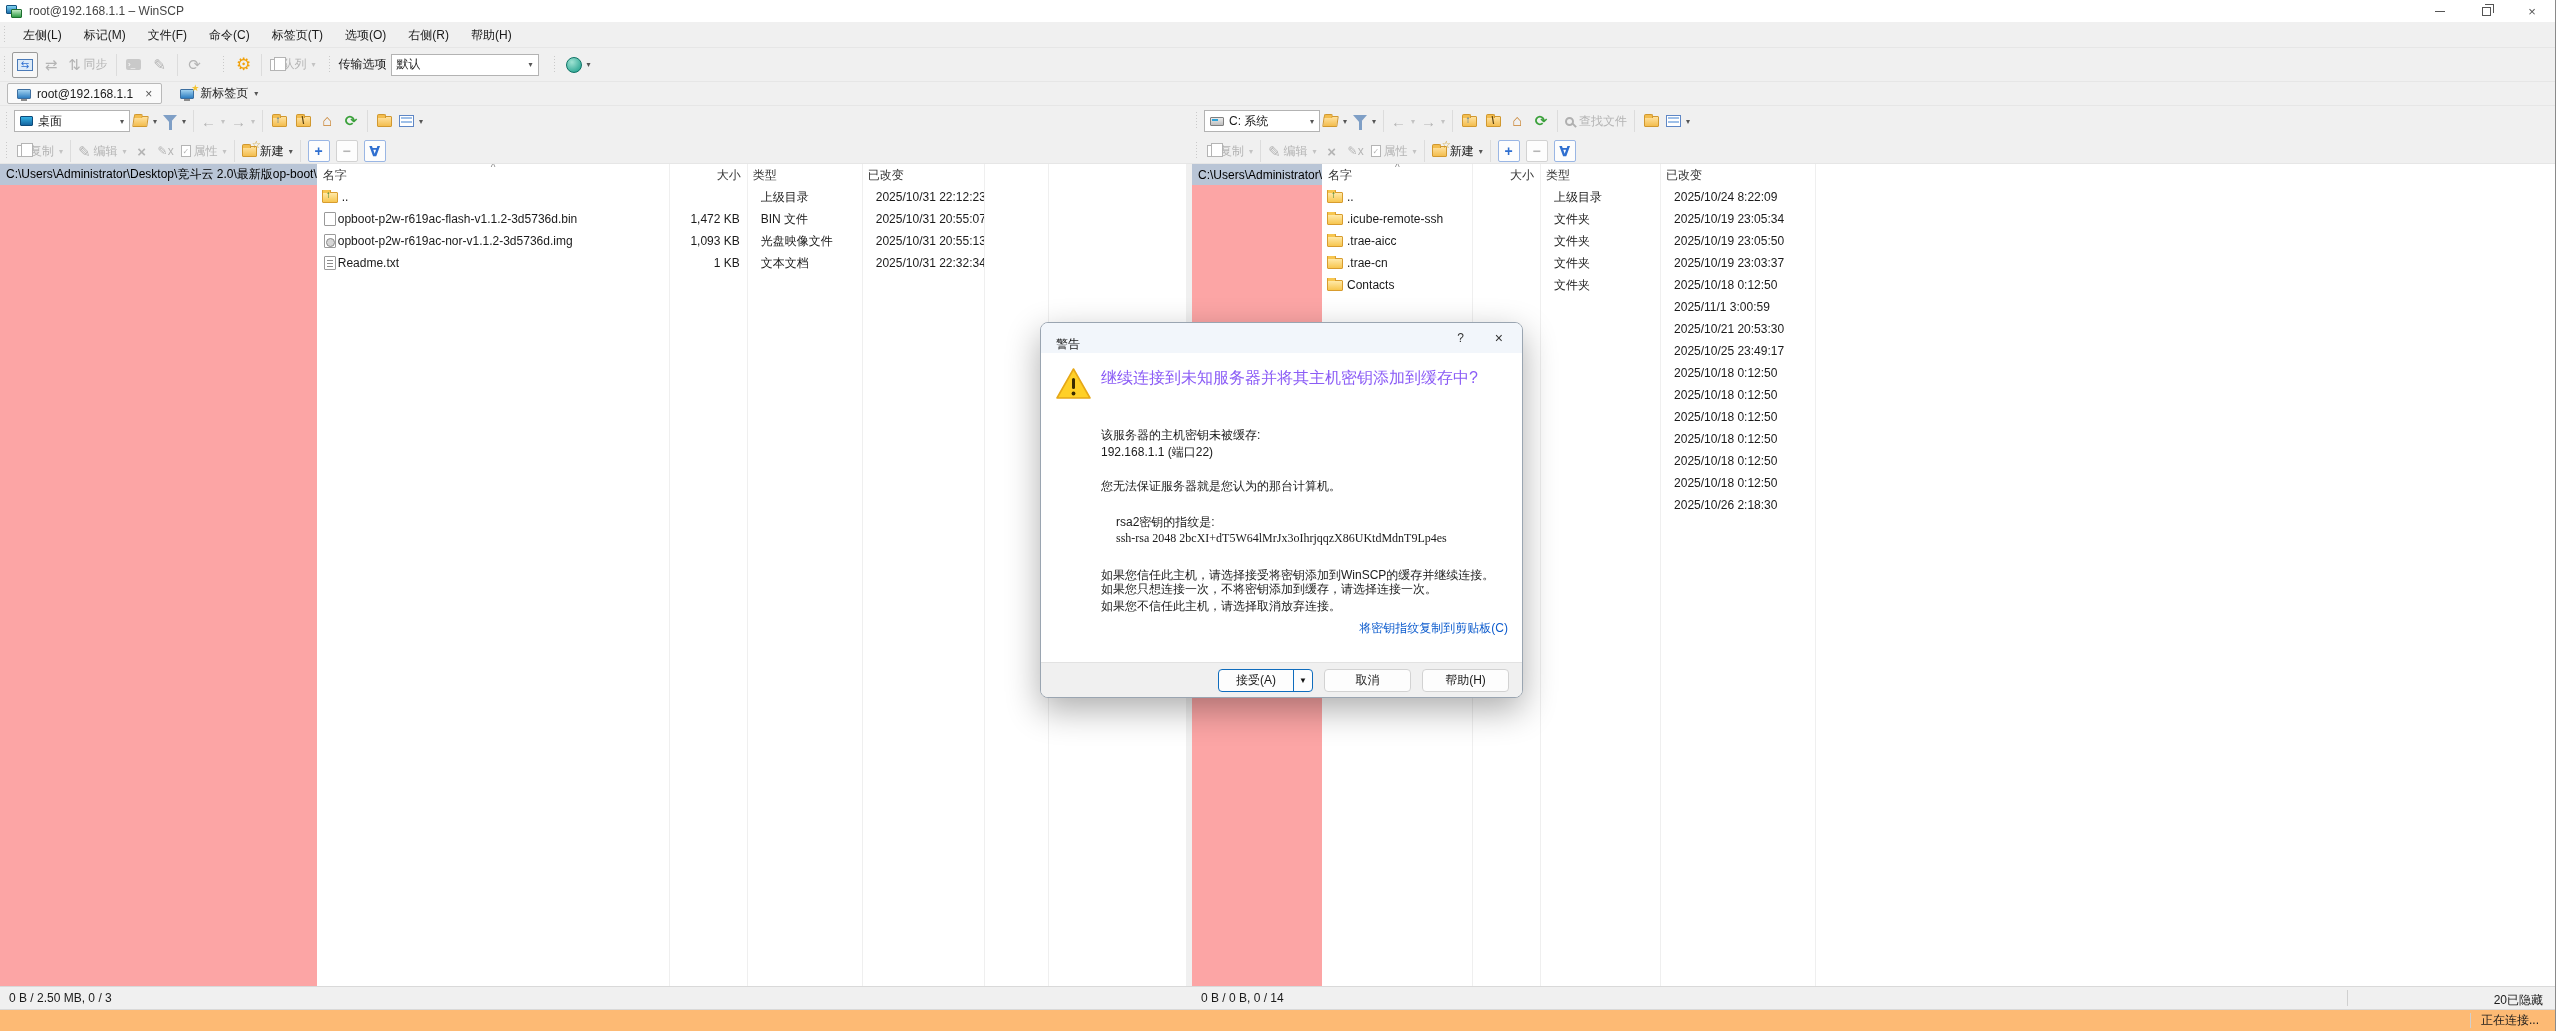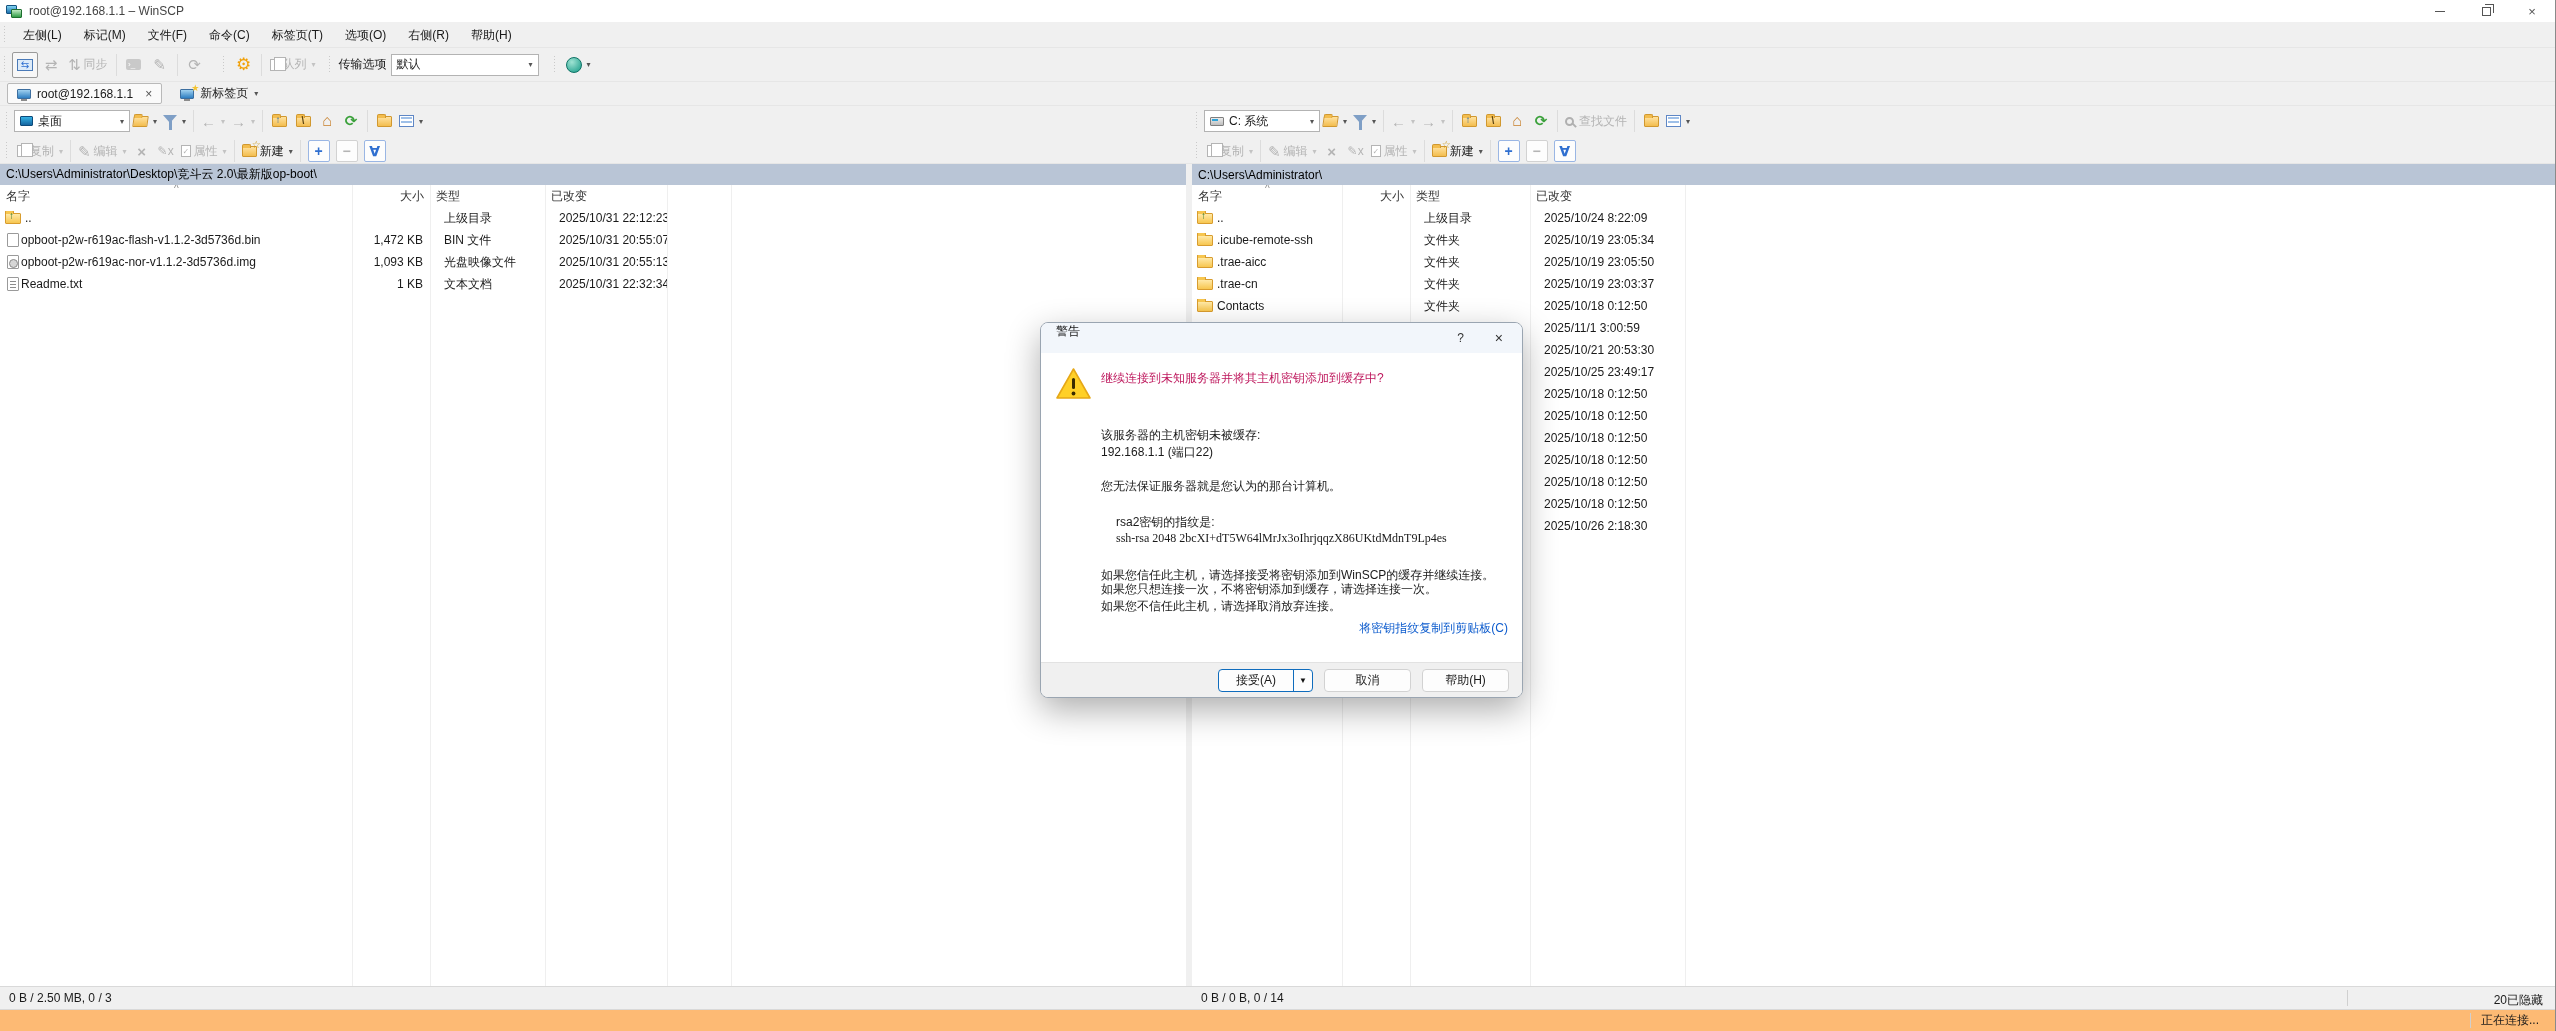--- a/index.html
+++ b/index.html
@@ -82,21 +82,21 @@
   .ic-details::before { content:""; position:absolute; left:1px; right:1px; top:1px; bottom:1px; background:repeating-linear-gradient(180deg,#9fc0e8 0 2px,#fff 2px 4px); }
   .ic-find { width:9px; height:9px; border:2px solid #b0b0b0; border-radius:50%; position:relative; margin-right:2px; }
   .ic-find::after { content:""; position:absolute; width:6px; height:2px; background:#b0b0b0; transform:rotate(45deg); right:-5px; bottom:-2px; }
   .ic-props { width:10px; height:12px; border:1px solid #b4b4b4; background:#fff; position:relative; }
   .ic-props::after { content:"✓"; position:absolute; left:1px; top:1px; font-size:8px; color:#b4b4b4; }
   .boxbtn { width:22px; height:22px; border:1px solid #9ab6e4; display:flex; align-items:center; justify-content:center; color:#2f6fd0; font-weight:bold; font-size:14px; background:#fdfdfd; border-radius:2px; margin:0 3px; }
   .boxbtn.disabled { border-color:#d2d2d2; color:#c0c0c0; }
 
   
   .panes { position:absolute; top:164px; left:0; right:0; bottom:45px; display:flex; background:#fff; }
-  .panel { display:flex; flex-direction:column; background:#fca5a5; }
+  .panel { display:flex; flex-direction:row; background:#fca5a5; }
   .panel-left { width:1186px; }
   .split { width:6px; background:#f0f0f0; flex:none; }
   .panel-right { flex:1; }
   .pathbar { height:21px; background:#b9c5d6; display:flex; align-items:center; padding-left:6px; color:#000; flex:none; }
   .listwrap { position:relative; flex:1; background:#fff; overflow:hidden; }
   .vl { position:absolute; top:0; bottom:0; width:1px; background:#efefef; }
   .lhdr { position:relative; height:22px; color:#333; }
   .hcell { position:absolute; top:0; height:22px; line-height:22px; }
   .sortmark { position:absolute; top:-2px; color:#888; font-size:10px; }
   .frow { display:flex; height:22px; align-items:center; }
@@ -121,25 +121,25 @@
   .pstatus.left { width:1192px; }
   .pstatus.right { flex:1; }
   .hiddenseg { position:absolute; right:12px; top:0; height:100%; display:flex; align-items:flex-end; }
   .segdiv { position:absolute; left:-147px; top:3px; bottom:3px; width:1px; background:#d0d0d0; }
   .gstatus { position:absolute; left:0; right:0; bottom:0; height:22px; background:#fdba74; border-top:1px solid #d9d9d9; }
   .gdiv { position:absolute; left:2470px; top:3px; bottom:3px; width:1px; background:#cfcfcf; }
   .connecting { position:absolute; left:2481px; top:0; height:100%; display:flex; align-items:center; }
 
   
   .dialog { position:absolute; left:1040px; top:322px; width:483px; height:376px; background:#fff; border:1px solid #9aa5b1; border-radius:8px; box-shadow:0 12px 34px rgba(0,0,0,.32); z-index:10; overflow:hidden; }
-  .dlg-title { height:30px; background:#f2f6fb; display:flex; align-items:flex-start; padding:0 15px; color:#1a1a1a; }
+  .dlg-title { height:30px; background:#f2f6fb; display:flex; align-items:flex-end; padding:0 15px; color:#1a1a1a; }
   .dlg-q { position:absolute; right:58px; top:8px; color:#333; }
   .dlg-x { position:absolute; right:19px; top:7px; color:#333; font-size:14px; }
   .dlg-warnicon { position:absolute; left:14px; top:44px; }
-  .dlg-heading { position:absolute; left:60px; top:46px; width:400px; color:#be185d; font-size:12px; line-height:18px; }
+  .dlg-heading { position:absolute; left:60px; top:46px; width:400px; color:#8b5cf6; font-size:16px; line-height:18px; }
   .dlg-line { position:absolute; left:60px; color:#1a1a1a; }
   .dlg-ind { left:75px; }
   .dlg-link { position:absolute; right:14px; top:297px; color:#0c5bcd; }
   .dlg-footer { position:absolute; left:0; right:0; bottom:0; height:35px; background:#f0f0f0; border-top:1px solid #e2e2e2; display:flex; align-items:center; justify-content:flex-end; gap:11px; padding-right:13px; }
   .btn { height:23px; min-width:87px; background:#fdfdfd; border:1px solid #d2d2d2; border-radius:4px; display:flex; align-items:center; justify-content:center; padding:0 8px; }
   .splitbtn { display:flex; align-items:stretch; height:23px; border:1px solid #0f6cbd; border-radius:4px; background:#fdfdfd; overflow:hidden; }
   .splitbtn .main { min-width:74px; display:flex; align-items:center; justify-content:center; padding:0 6px; }
   .splitbtn .arrow { width:19px; border-left:1px solid #0f6cbd; display:flex; align-items:center; justify-content:center; font-size:8px; color:#111; }
 </style>
 </head>

